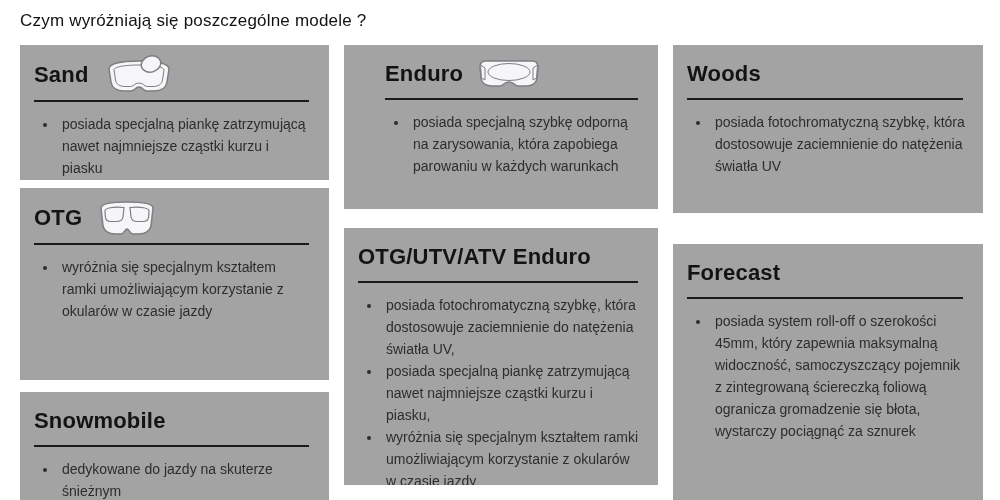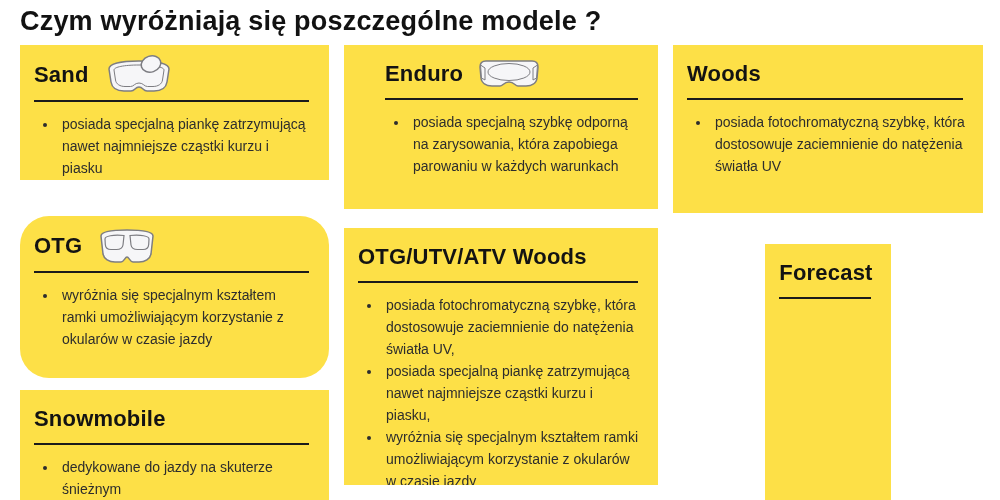--- a/index.html
+++ b/index.html
@@ -4,42 +4,42 @@
 <style>
   * { box-sizing: border-box; margin: 0; padding: 0; }
   html, body { width: 1000px; height: 500px; overflow: hidden; }
   body {
     background: #ffffff;
     font-family: "Liberation Sans", sans-serif;
     color: #2d2d2d;
   }
   .page-title {
     margin: 9px 0 0 20px;
-    font-size: 27px;
+    font-size: 17px;
     line-height: 24px;
-    font-weight: 700;
+    font-weight: 400;
     color: #121212;
     letter-spacing: 0.2px;
   }
   .grid {
     display: flex;
     gap: 15px;
     margin: 12px 17px 0 20px;
   }
   .col { display: flex; flex-direction: column; }
   .col-1 { width: 310px; }
   .col-2 { width: 315px; }
   .col-3 { width: 311px; align-items: center; }
   .card {
-    background: #fde047;
+    background: #a3a3a3;
     padding: 9px 18px 10px 14px;
     overflow: hidden;
   }
   .card-sand       { height: 135px; }
-  .card-otg        { height: 162px; margin-top: 36px; border-radius: 29px; }
+  .card-otg        { height: 192px; margin-top: 8px; }
   .card-snowmobile { height: 113px; margin-top: 12px; }
   .card-enduro     { height: 164px; padding-left: 41px; }
   .card-desert     { height: 257px; margin-top: 19px; }
   .card-woods      { height: 168px; }
   .card-forecast   { height: 257px; margin-top: 31px; }
   .card-head {
     display: flex;
     align-items: center;
     gap: 14px;
     min-height: 40px;
@@ -146,21 +146,21 @@
           </span>
         </div>
         <div class="rule"></div>
         <ul class="features">
           <li>posiada specjalną szybkę odporną na zarysowania, która zapobiega parowaniu w każdych warunkach</li>
         </ul>
       </section>
 
       <section class="card card-desert">
         <div class="card-head">
-          <h2 class="card-title">OTG/UTV/ATV Woods</h2>
+          <h2 class="card-title">OTG/UTV/ATV Enduro</h2>
         </div>
         <div class="rule"></div>
         <ul class="features">
           <li>posiada fotochromatyczną szybkę, która dostosowuje zaciemnienie do natężenia światła UV,</li>
           <li>posiada specjalną piankę zatrzymującą nawet najmniejsze cząstki kurzu i piasku,</li>
           <li>wyróżnia się specjalnym kształtem ramki umożliwiającym korzystanie z okularów w czasie jazdy</li>
         </ul>
       </section>
     </div>
 
@@ -174,17 +174,20 @@
         <ul class="features">
           <li>posiada fotochromatyczną szybkę, która dostosowuje zaciemnienie do natężenia światła UV</li>
         </ul>
       </section>
 
       <section class="card card-forecast">
         <div class="card-head">
           <h2 class="card-title">Forecast</h2>
         </div>
         <div class="rule"></div>
+        <ul class="features">
+          <li>posiada system roll-off o szerokości 45mm, który zapewnia maksymalną widoczność, samoczyszczący pojemnik z zintegrowaną ściereczką foliową ogranicza gromadzenie się błota, wystarczy pociągnąć za sznurek</li>
+        </ul>
       </section>
     </div>
 
   </div>
 </div>
 
 </body></html>

